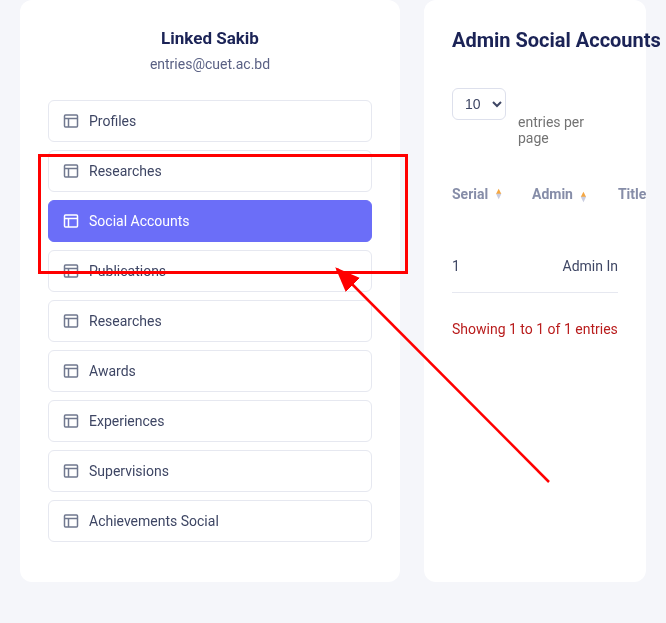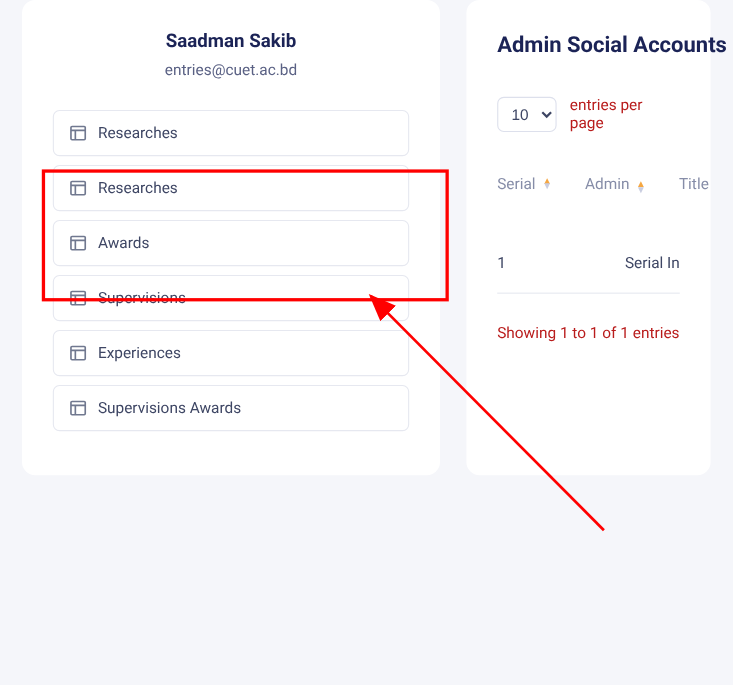--- a/index.html
+++ b/index.html
@@ -89,29 +89,30 @@
       border: 1px solid #dde0ec;
       border-radius: 6px;
       padding: 6px 8px;
       font-size: 14px;
       color: #3e4664;
       background: #fff;
       cursor: pointer;
     }
     .entries-label {
       font-size: 14px;
-      color: #b91c1c;
+      color: #737373;
+      margin-top: 26px;
     }
     .table-header {
       display: flex;
       gap: 30px;
       padding-bottom: 14px;
       margin-bottom: 24px;
       font-size: 14px;
-      font-weight: 400;
+      font-weight: 700;
       color: #868da8;
     }
     .th { display: flex; align-items: center; gap: 6px; white-space: nowrap; }
     .sort-arrows {
       display: inline-flex;
       flex-direction: column;
       line-height: 5px;
       font-size: 9px;
     }
     .sort-arrows .up { color: #f5a742; }
@@ -149,34 +150,64 @@
       height: 623px;
       pointer-events: none;
     }
   </style>
 </head>
 <body>
 
 <div class="container">
   <div class="sidebar-card">
     <div class="profile-header">
-      <div class="profile-name">Saadman Sakib</div>
+      <div class="profile-name">Linked Sakib</div>
       <div class="profile-email">entries@cuet.ac.bd</div>
     </div>
     <div class="nav-list">
       <div class="nav-item">
         <span class="nav-icon">
           <svg viewBox="0 0 16 16" fill="none" stroke="#70788f" stroke-width="1.5">
               <rect x="1.5" y="2" width="13" height="12" rx="1"></rect>
               <line x1="1.5" y1="5.5" x2="14.5" y2="5.5"></line>
               <line x1="5.5" y1="5.5" x2="5.5" y2="14"></line>
             </svg>
         </span>
+        <span>Profiles</span>
+      </div>
+      <div class="nav-item">
+        <span class="nav-icon">
+          <svg viewBox="0 0 16 16" fill="none" stroke="#70788f" stroke-width="1.5">
+              <rect x="1.5" y="2" width="13" height="12" rx="1"></rect>
+              <line x1="1.5" y1="5.5" x2="14.5" y2="5.5"></line>
+              <line x1="5.5" y1="5.5" x2="5.5" y2="14"></line>
+            </svg>
+        </span>
         <span>Researches</span>
       </div>
+      <div class="nav-item active">
+        <span class="nav-icon">
+          <svg viewBox="0 0 16 16" fill="none" stroke="#fff" stroke-width="1.5">
+              <rect x="1.5" y="2" width="13" height="12" rx="1"></rect>
+              <line x1="1.5" y1="5.5" x2="14.5" y2="5.5"></line>
+              <line x1="5.5" y1="5.5" x2="5.5" y2="14"></line>
+            </svg>
+        </span>
+        <span>Social Accounts</span>
+      </div>
+      <div class="nav-item">
+        <span class="nav-icon">
+          <svg viewBox="0 0 16 16" fill="none" stroke="#70788f" stroke-width="1.5">
+              <rect x="1.5" y="2" width="13" height="12" rx="1"></rect>
+              <line x1="1.5" y1="5.5" x2="14.5" y2="5.5"></line>
+              <line x1="5.5" y1="5.5" x2="5.5" y2="14"></line>
+            </svg>
+        </span>
+        <span>Publications</span>
+      </div>
       <div class="nav-item">
         <span class="nav-icon">
           <svg viewBox="0 0 16 16" fill="none" stroke="#70788f" stroke-width="1.5">
               <rect x="1.5" y="2" width="13" height="12" rx="1"></rect>
               <line x1="1.5" y1="5.5" x2="14.5" y2="5.5"></line>
               <line x1="5.5" y1="5.5" x2="5.5" y2="14"></line>
             </svg>
         </span>
         <span>Researches</span>
       </div>
@@ -191,41 +222,41 @@
         <span>Awards</span>
       </div>
       <div class="nav-item">
         <span class="nav-icon">
           <svg viewBox="0 0 16 16" fill="none" stroke="#70788f" stroke-width="1.5">
               <rect x="1.5" y="2" width="13" height="12" rx="1"></rect>
               <line x1="1.5" y1="5.5" x2="14.5" y2="5.5"></line>
               <line x1="5.5" y1="5.5" x2="5.5" y2="14"></line>
             </svg>
         </span>
+        <span>Experiences</span>
+      </div>
+      <div class="nav-item">
+        <span class="nav-icon">
+          <svg viewBox="0 0 16 16" fill="none" stroke="#70788f" stroke-width="1.5">
+              <rect x="1.5" y="2" width="13" height="12" rx="1"></rect>
+              <line x1="1.5" y1="5.5" x2="14.5" y2="5.5"></line>
+              <line x1="5.5" y1="5.5" x2="5.5" y2="14"></line>
+            </svg>
+        </span>
         <span>Supervisions</span>
       </div>
       <div class="nav-item">
         <span class="nav-icon">
           <svg viewBox="0 0 16 16" fill="none" stroke="#70788f" stroke-width="1.5">
               <rect x="1.5" y="2" width="13" height="12" rx="1"></rect>
               <line x1="1.5" y1="5.5" x2="14.5" y2="5.5"></line>
               <line x1="5.5" y1="5.5" x2="5.5" y2="14"></line>
             </svg>
         </span>
-        <span>Experiences</span>
-      </div>
-      <div class="nav-item">
-        <span class="nav-icon">
-          <svg viewBox="0 0 16 16" fill="none" stroke="#70788f" stroke-width="1.5">
-              <rect x="1.5" y="2" width="13" height="12" rx="1"></rect>
-              <line x1="1.5" y1="5.5" x2="14.5" y2="5.5"></line>
-              <line x1="5.5" y1="5.5" x2="5.5" y2="14"></line>
-            </svg>
-        </span>
-        <span>Supervisions Awards</span>
+        <span>Achievements Social</span>
       </div>
     </div>
   </div>
 
   <div class="main-card">
     <div class="page-title">Admin Social Accounts</div>
     <div class="entries-row">
       <select class="entries-select">
         <option>10</option>
       </select>
@@ -246,21 +277,21 @@
             <span class="down">▼</span>
           </span>
       </div>
       <div class="th td-title">
         <span>Title</span>
       </div>
     </div>
     <div class="table-row">
       <div class="td-serial">1</div>
       <div class="td-admin"></div>
-      <div class="td-title">Serial In</div>
+      <div class="td-title">Admin In</div>
     </div>
     <div class="showing-text">Showing 1 to 1 of 1 entries</div>
   </div>
 </div>
 
 <div class="annotation-box"></div>
 <svg class="annotation-svg">
   <defs>
     <marker id="arrowhead" markerWidth="10" markerHeight="8" refX="9" refY="4" orient="auto">
       <polygon points="0 0, 10 4, 0 8" fill="#ff0000"></polygon>

